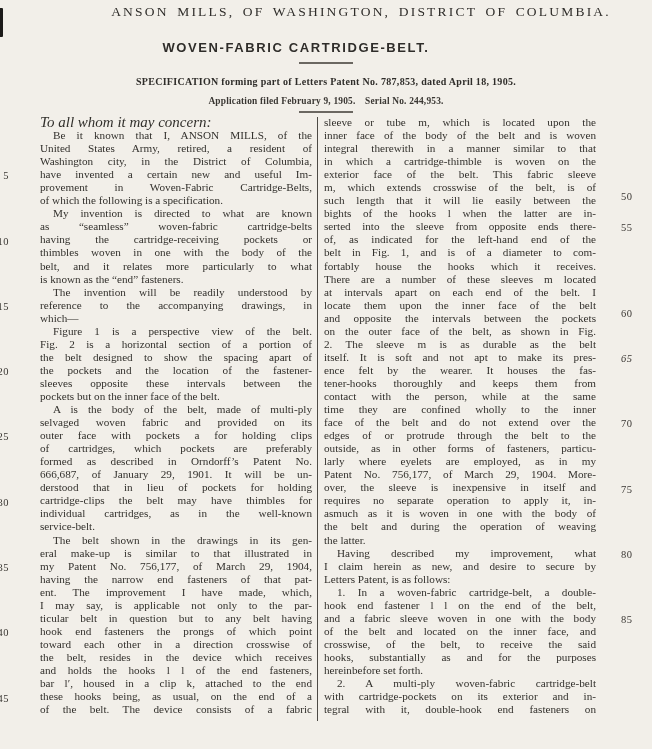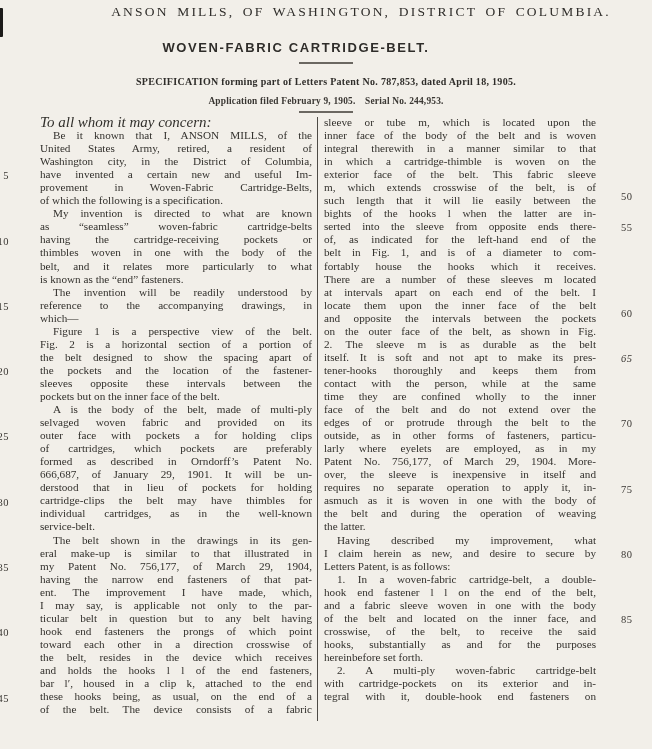--- a/index.html
+++ b/index.html
@@ -168,20 +168,21 @@
       <div class="tl">of, as indicated for the left-hand end of the</div>
       <div class="tl">belt in Fig. 1, and is of a diameter to com-</div>
       <div class="tl">fortably house the hooks which it receives.</div>
       <div class="tl">There are a number of these sleeves m located</div>
       <div class="tl">at intervals apart on each end of the belt. I</div>
       <div class="tl">locate them upon the inner face of the belt</div>
       <div class="tl">and opposite the intervals between the pockets</div>
       <div class="tl">on the outer face of the belt, as shown in Fig.</div>
       <div class="tl">2. The sleeve m is as durable as the belt</div>
       <div class="tl">itself. It is soft and not apt to make its pres-</div>
+      <div class="tl">ence felt by the wearer. It houses the fas-</div>
       <div class="tl">tener-hooks thoroughly and keeps them from</div>
       <div class="tl">contact with the person, while at the same</div>
       <div class="tl">time they are confined wholly to the inner</div>
       <div class="tl">face of the belt and do not extend over the</div>
       <div class="tl">edges of or protrude through the belt to the</div>
       <div class="tl">outside, as in other forms of fasteners, particu-</div>
       <div class="tl">larly where eyelets are employed, as in my</div>
       <div class="tl">Patent No. 756,177, of March 29, 1904. More-</div>
       <div class="tl">over, the sleeve is inexpensive in itself and</div>
       <div class="tl">requires no separate operation to apply it, in-</div>

